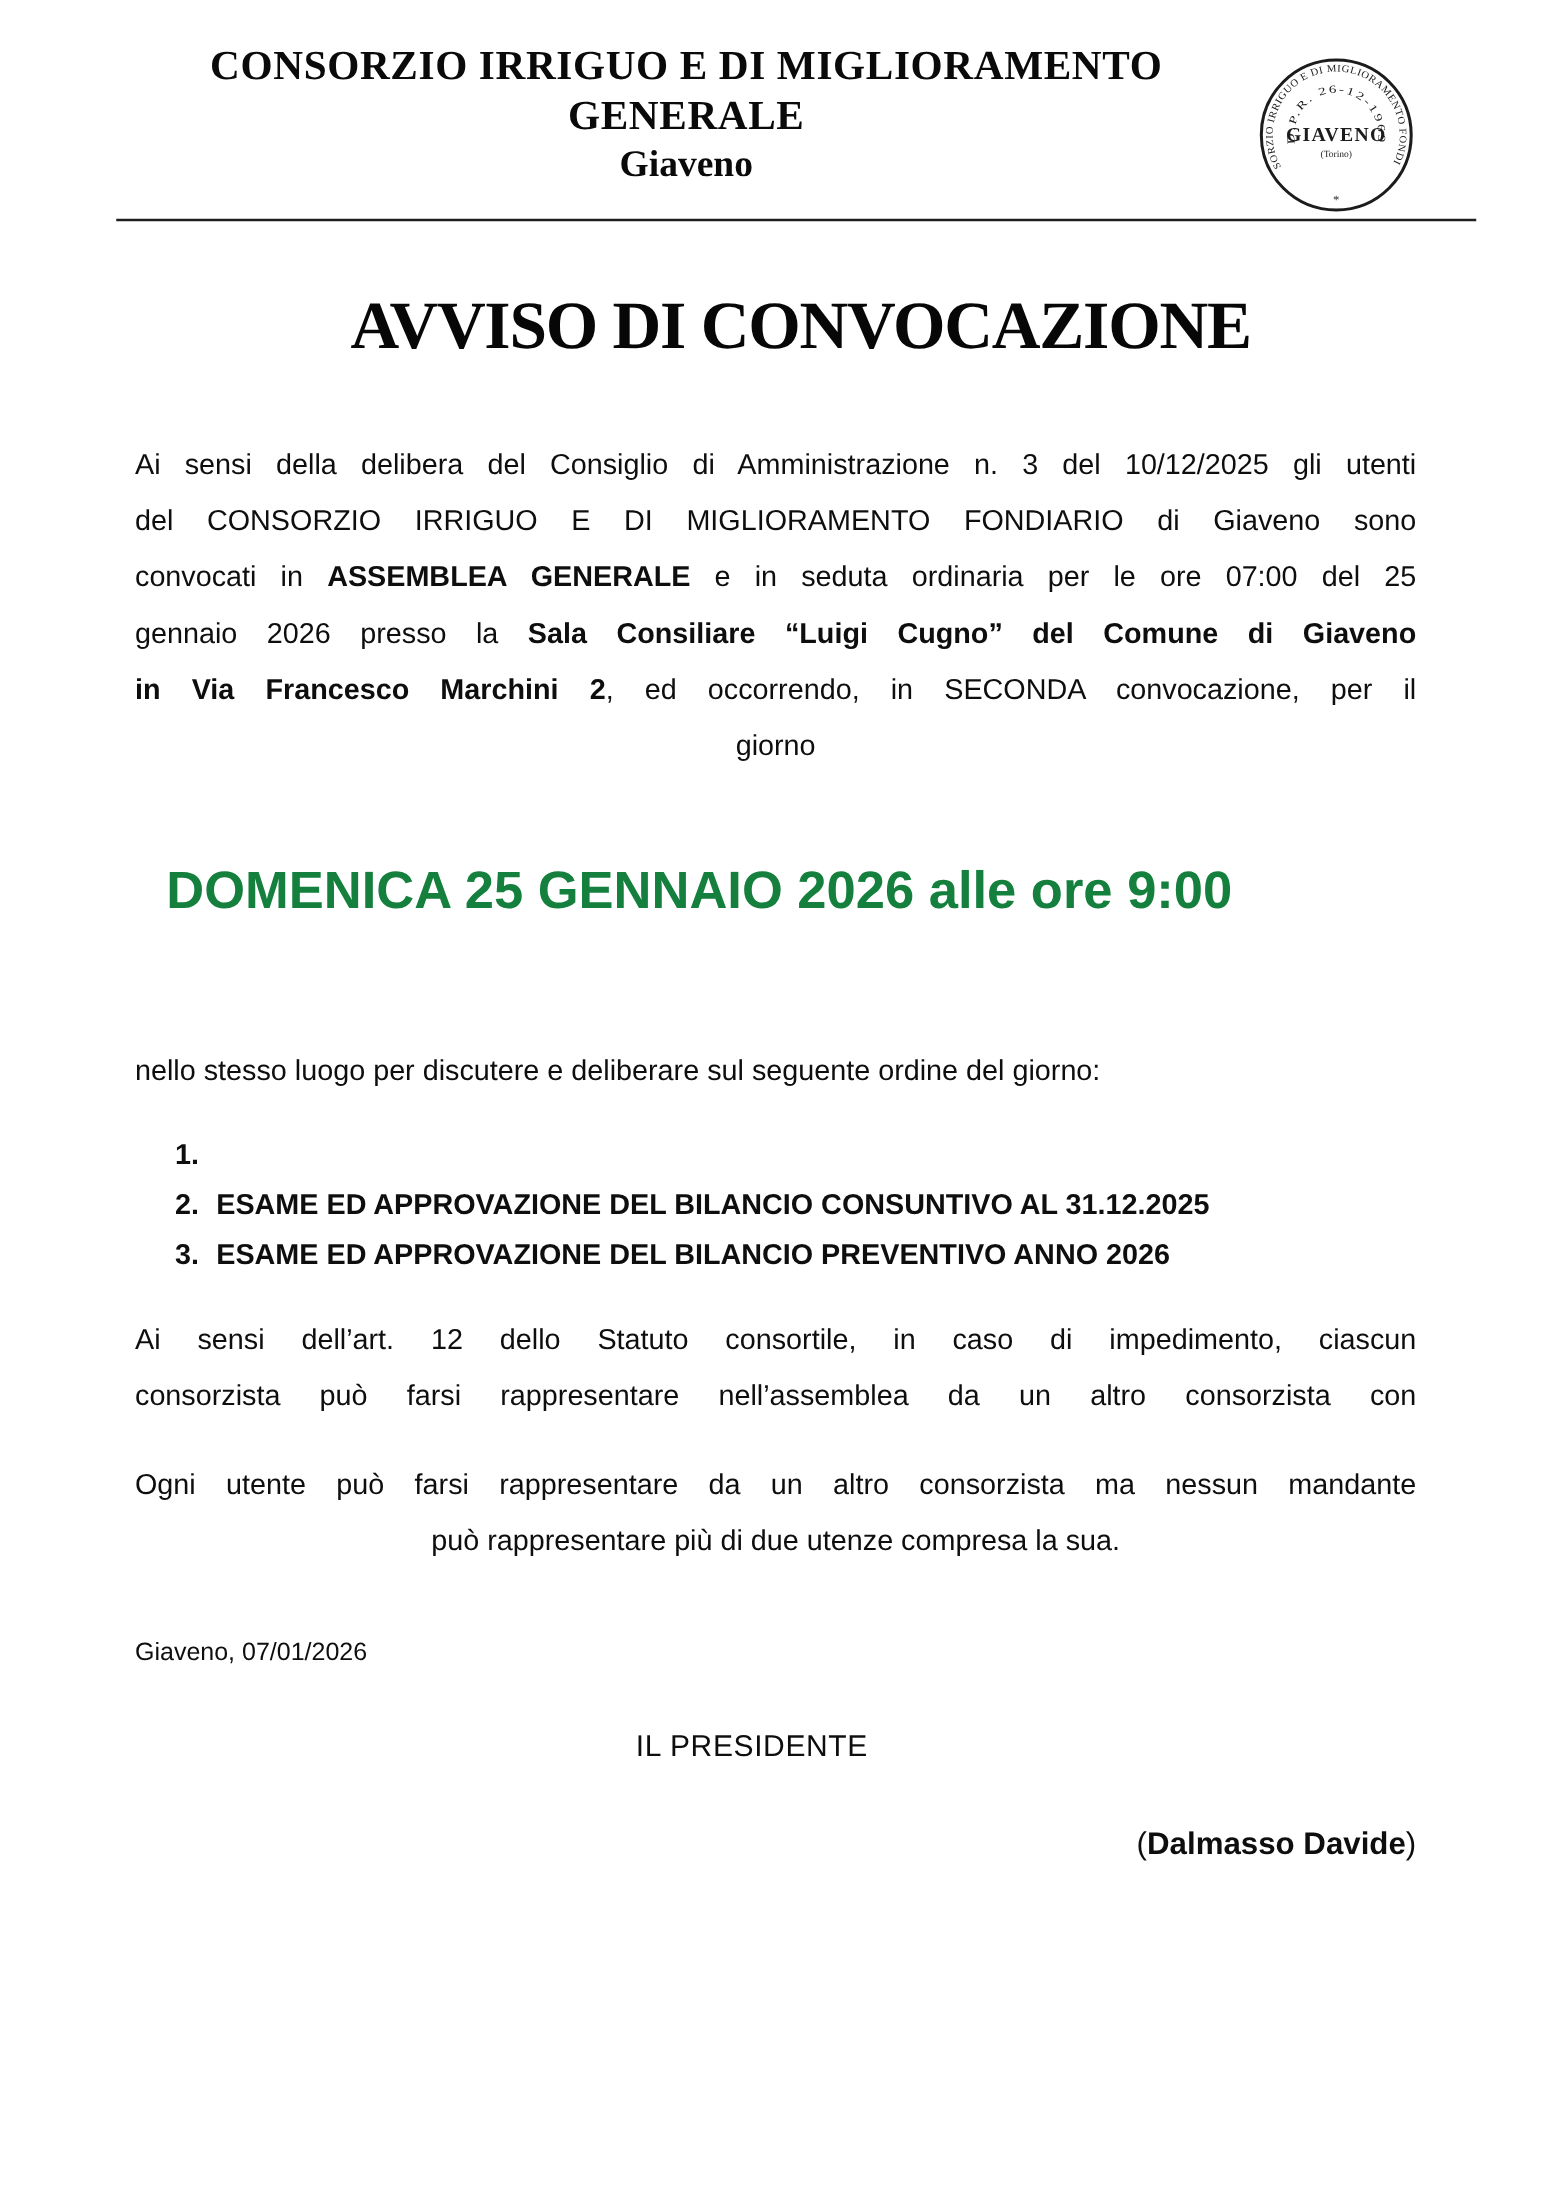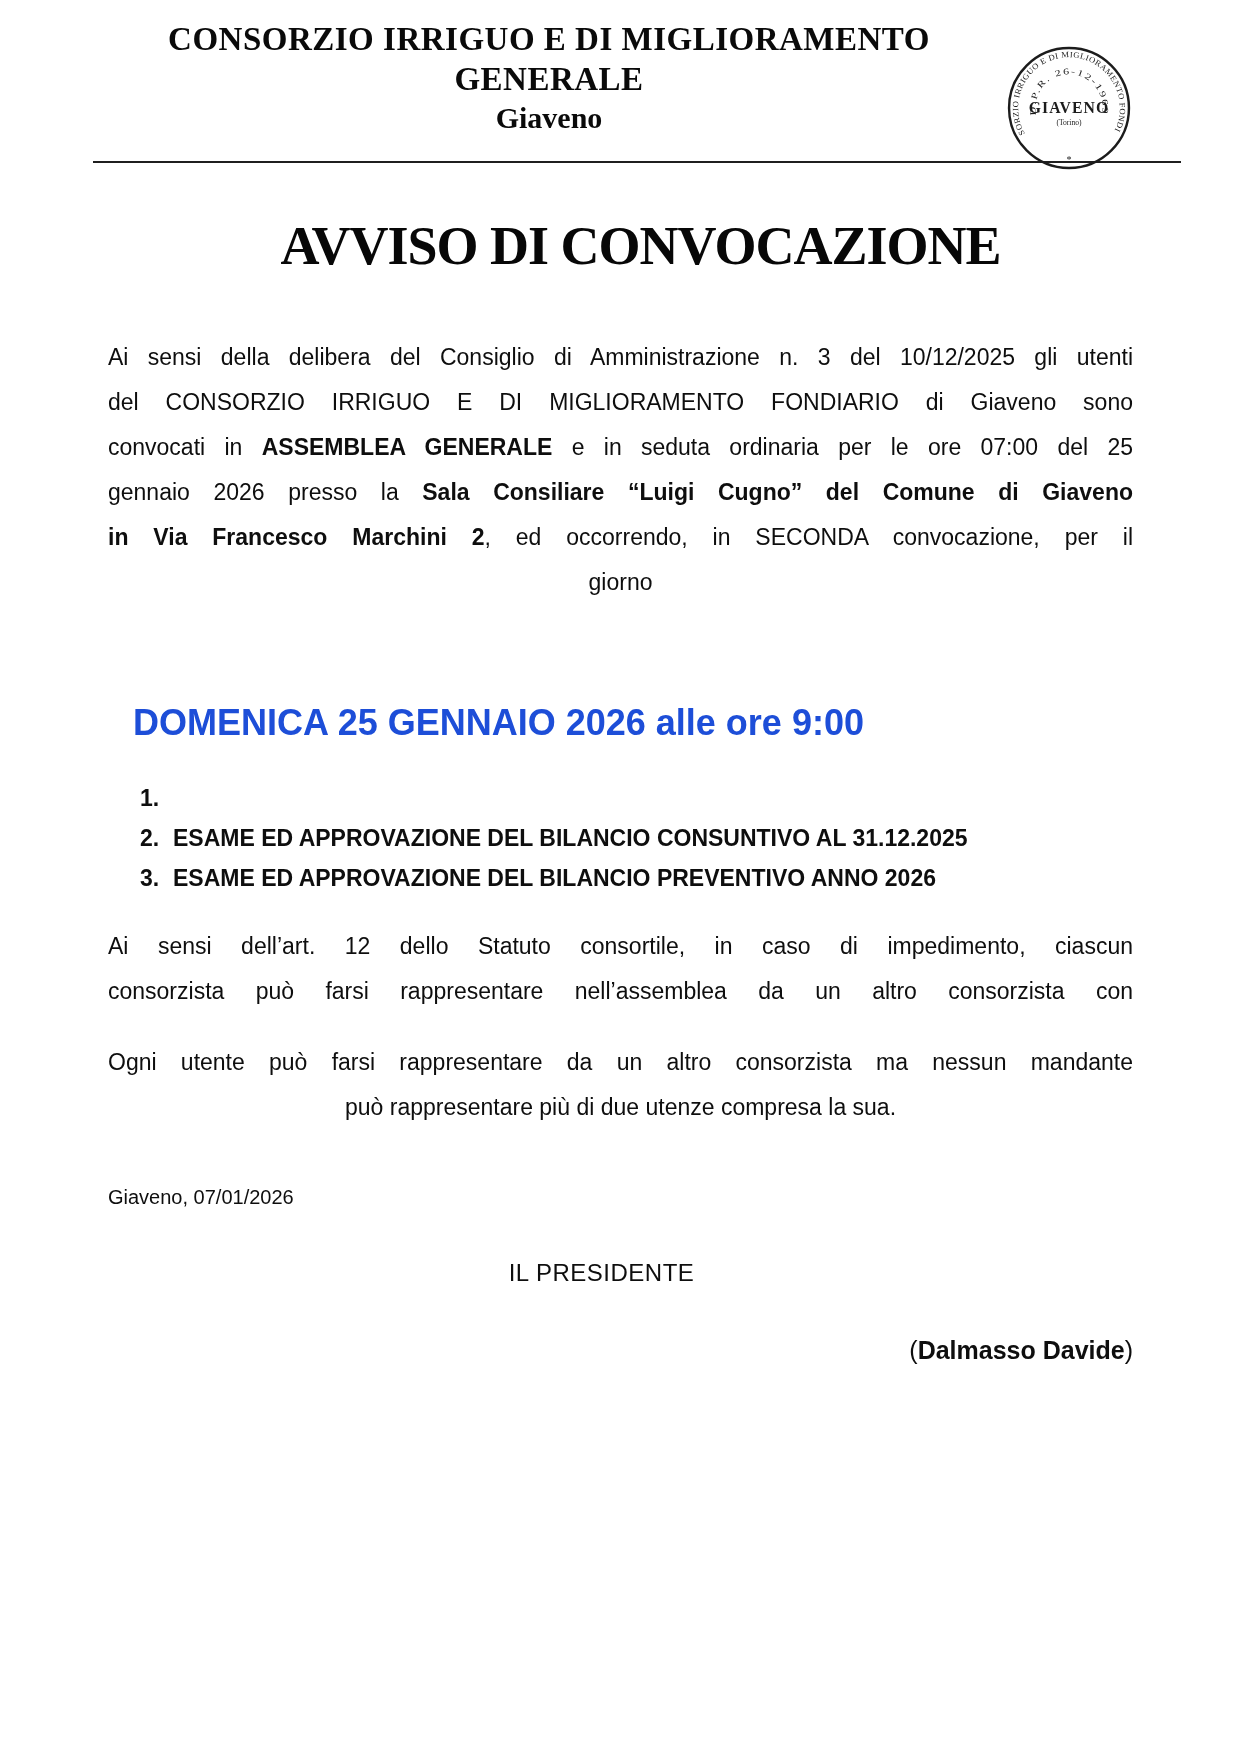--- a/index.html
+++ b/index.html
@@ -6,42 +6,42 @@
   .page{
     position:relative;
     width:1241px;height:1755px;
     background:#ffffff;color:#0e0e0e;
     font-family:"Liberation Sans",sans-serif;
     overflow:hidden;
   }
   .b{font-weight:700;}
   
   .org{
-    padding-top:19px;width:1098px;text-align:center;
+    padding-top:33px;width:1098px;text-align:center;
     font-family:"Liberation Serif",serif;font-weight:700;color:#0a0a0a;
   }
   .org-line{font-size:33px;line-height:40px;letter-spacing:.5px;}
   .org-city{font-size:30px;line-height:37px;}
   .rule{margin:25px 60px 0 93px;border-top:2px solid #1f1f1f;height:0;}
   .seal{position:absolute;left:1006px;top:42px;width:126px;height:132px;}
   
   .notice-title{
     margin:52px 0 0 0;text-align:center;
     font-family:"Liberation Serif",serif;font-weight:700;
     font-size:54px;line-height:62px;letter-spacing:-1px;color:#070707;padding-left:40px;
   }
   
   .content{padding:0 108px;}
   .para{font-size:23px;}
   .intro{margin-top:58px;}
   .jline{text-align:justify;text-align-last:justify;line-height:45px;white-space:normal;}
   .pline{text-align:center;line-height:45px;}
   .date-heading{
-    margin:93px 0 0 25px;
-    font-size:36px;line-height:50px;font-weight:700;white-space:nowrap;color:#1d4ed8;
+    margin:68px 0 0 25px;
+    font-size:42px;line-height:50px;font-weight:700;white-space:nowrap;color:#15803d;
   }
   .agenda-intro{margin-top:102px;font-size:23px;line-height:34px;}
   .agenda{margin-top:30px;}
   .agenda-item{display:flex;font-weight:700;font-size:23px;line-height:40px;padding-left:32px;}
   .agenda-num{width:33px;flex:none;}
   .delega{margin-top:26px;}
   .ogni{margin-top:26px;}
   
   .place-date{margin-top:52px;font-size:20px;line-height:30px;}
   .president{margin-top:46px;text-align:center;padding-right:38px;font-size:24px;line-height:30px;letter-spacing:.5px;}
@@ -87,20 +87,21 @@
       <div class="jline"><span>Ai sensi della delibera del Consiglio di Amministrazione n. 3 del 10/12/2025 gli utenti</span></div>
       <div class="jline"><span>del CONSORZIO IRRIGUO E DI MIGLIORAMENTO FONDIARIO di Giaveno sono</span></div>
       <div class="jline"><span>convocati in </span><span class="b">ASSEMBLEA GENERALE</span><span> e in seduta ordinaria per le ore 07:00 del 25</span></div>
       <div class="jline"><span>gennaio 2026 presso la </span><span class="b">Sala Consiliare “Luigi Cugno” del Comune di Giaveno</span></div>
       <div class="jline"><span class="b">in Via Francesco Marchini 2</span><span>, ed occorrendo, in SECONDA convocazione, per il</span></div>
       <div class="pline"><span>giorno</span></div>
     </section>
 
     <h2 class="date-heading"><span class="b">DOMENICA 25 GENNAIO 2026</span><span class="b"> alle ore 9:00</span></h2>
 
+    <p class="agenda-intro">nello stesso luogo per discutere e deliberare sul seguente ordine del giorno:</p>
 
     <section class="agenda">
       <div class="agenda-item">
         <span class="agenda-num">1.</span>
       </div>
       <div class="agenda-item">
         <span class="agenda-num">2.</span>
         <span>ESAME ED APPROVAZIONE DEL BILANCIO CONSUNTIVO AL 31.12.2025</span>
       </div>
       <div class="agenda-item">

